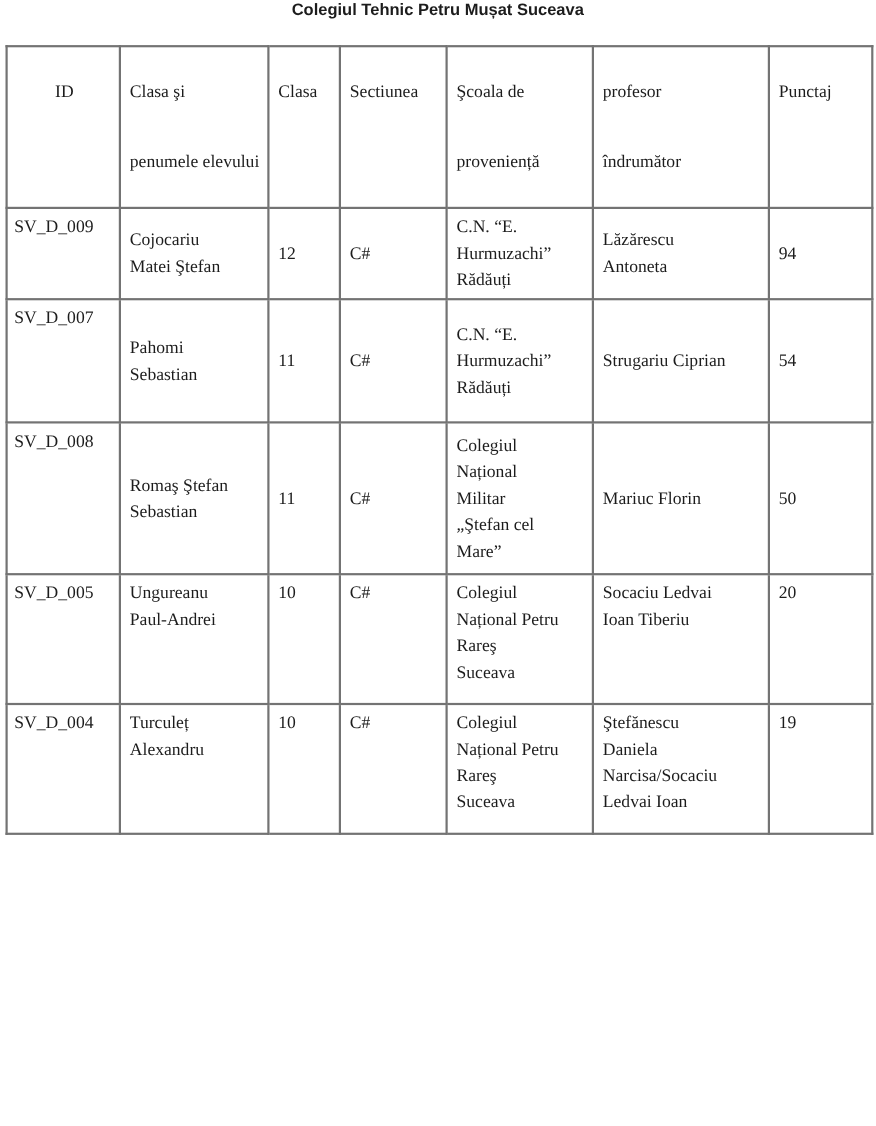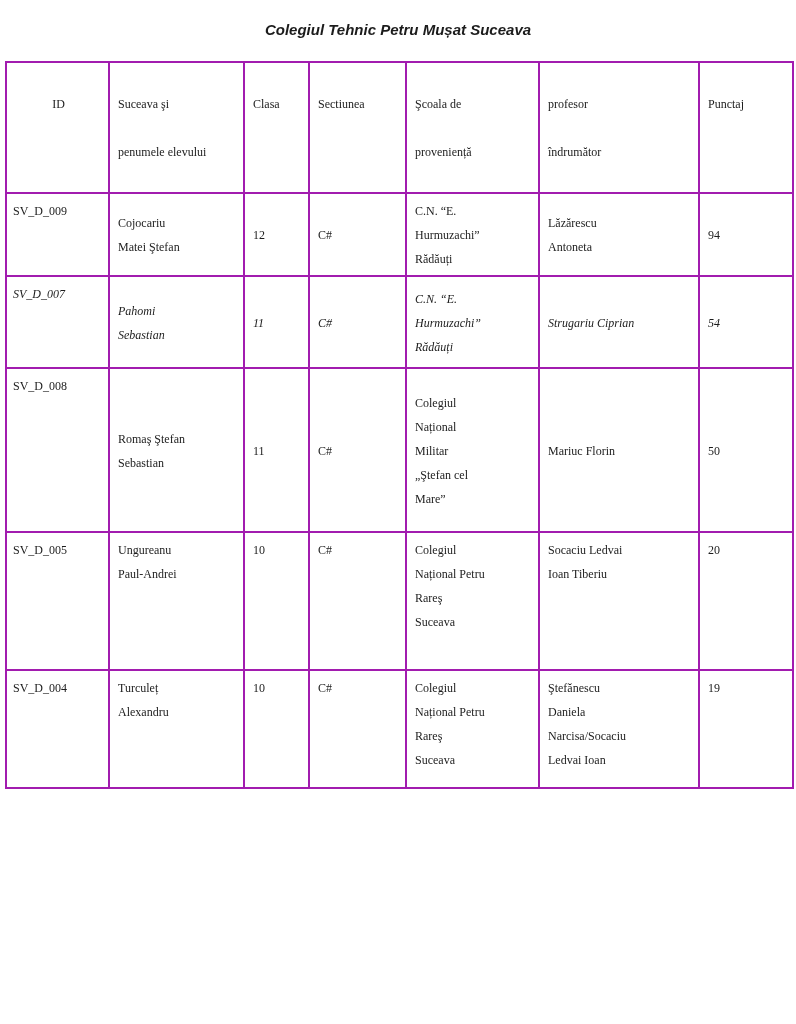--- a/index.html
+++ b/index.html
@@ -1,50 +1,49 @@
 <!DOCTYPE html>
 <html><head>
 <meta charset="utf-8">
 <style>
   * { margin: 0; padding: 0; box-sizing: border-box; }
   html, body { width: 796px; height: 1024px; background: #ffffff; overflow: hidden; }
   body { font-family: "Liberation Serif", serif; color: #1c1c1c; }
 
   .titles {
     text-align: center;
-    padding-top: 20px;
+    padding-top: 0;
     font-family: "Liberation Sans", sans-serif;
     font-weight: bold;
     font-size: 15px;
     line-height: 19px;
-    font-style: italic;
   }
   .title-line { margin-bottom: 22px; }
 
   table.results {
     border-collapse: collapse;
     table-layout: fixed;
     margin-left: 5px;
     margin-top: 13px;
     width: 787px;
   }
   th, td {
-    border: 2px solid #a21caf;
-    font-size: 12px;
+    border: 2px solid #737373;
+    font-size: 16px;
     line-height: 24px;
     font-weight: normal;
     text-align: left;
     vertical-align: top;
     padding: 5px 6px 4px 8px;
     white-space: pre-line;
     overflow: hidden;
   }
   thead tr { height: 108px; }
   th.col-id { text-align: center; }
-  .h2 { }
+  .h2 { margin-top: 16px; }
   .h2:empty { display: none; }
 
   tr.v-mid td:not(.col-id) { vertical-align: middle; }
   td.col-id { vertical-align: top; padding-left: 6px; }
 </style>
 </head>
 <body>
 
 <div class="titles">
   <div class="title-line">Colegiul Tehnic Petru Mușat Suceava</div>
@@ -60,21 +59,21 @@
       <col style="width:160px">
     <col style="width:94px">
   </colgroup>
   <thead>
     <tr>
       <th class="col-id">
         <div>ID</div>
         
       </th>
       <th>
-        <div>Suceava şi</div>
+        <div>Clasa şi</div>
         <div class="h2">penumele elevului</div>
       </th>
       <th>
         <div>Clasa</div>
         
       </th>
       <th>
         <div>Sectiunea</div>
         
       </th>
@@ -99,47 +98,47 @@
 Matei Ştefan</td>
     <td>12</td>
     <td>C#</td>
     <td>C.N. “E.
 Hurmuzachi”
 Rădăuți</td>
     <td>Lăzărescu
 Antoneta</td>
     <td>94</td>
   </tr>
-      <tr class="v-mid" style="height: 92px; font-style: italic;">
+      <tr class="v-mid" style="height: 112px;">
     <td class="col-id">SV_D_007</td>
     <td>Pahomi
 Sebastian</td>
     <td>11</td>
     <td>C#</td>
     <td>C.N. “E.
 Hurmuzachi”
 Rădăuți</td>
     <td>Strugariu Ciprian</td>
     <td>54</td>
   </tr>
-      <tr class="v-mid" style="height: 164px; margin-left: 31px;">
+      <tr class="v-mid" style="height: 138px; margin-left: 31px;">
     <td class="col-id">SV_D_008</td>
     <td>Romaş Ştefan
 Sebastian</td>
     <td>11</td>
     <td>C#</td>
     <td>Colegiul
 Național
 Militar
 „Ştefan cel
 Mare”</td>
     <td>Mariuc Florin</td>
     <td>50</td>
   </tr>
-      <tr style="height: 138px;">
+      <tr style="height: 118px;">
     <td class="col-id">SV_D_005</td>
     <td>Ungureanu
 Paul-Andrei</td>
     <td>10</td>
     <td>C#</td>
     <td>Colegiul
 Național Petru
 Rareş
 Suceava</td>
     <td>Socaciu Ledvai

